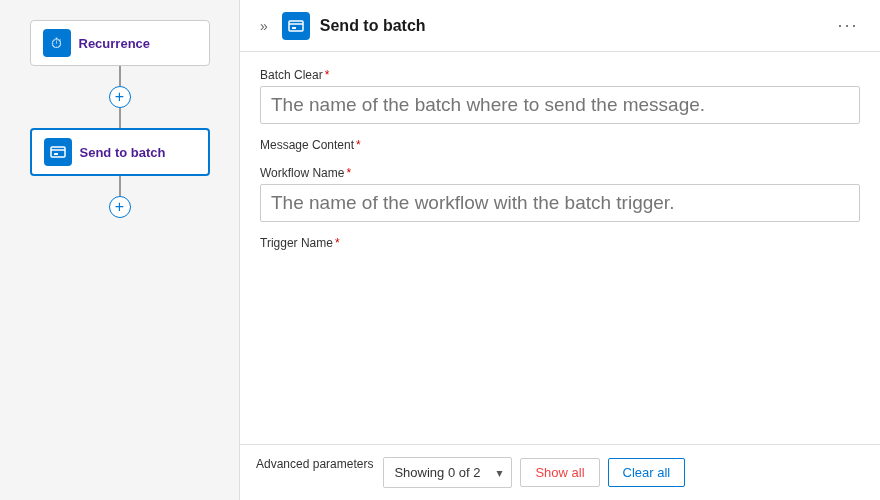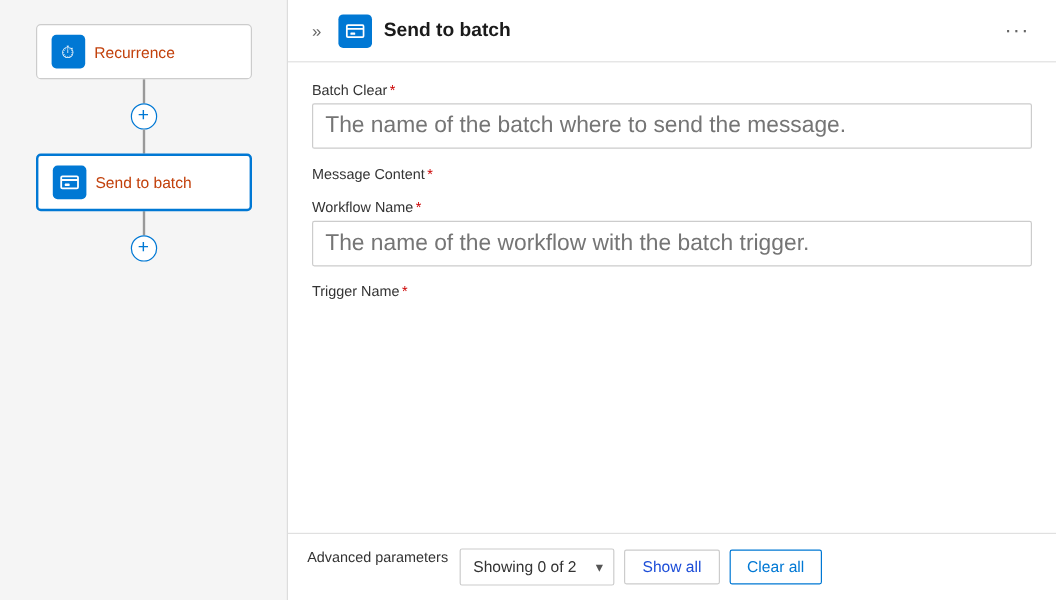--- a/index.html
+++ b/index.html
@@ -52,22 +52,22 @@
       display: flex;
       align-items: center;
       justify-content: center;
       color: white;
       font-size: 14px;
       flex-shrink: 0;
     }
 
     .flow-node-label {
       font-size: 13px;
-      color: #c2410c;
-      font-weight: 400;
+      color: #4c1d95;
+      font-weight: 700;
     }
 
     .connector {
       display: flex;
       flex-direction: column;
       align-items: center;
       gap: 0;
     }
 
     .connector-line {
@@ -263,21 +263,21 @@
       font-size: 12px;
     }
 
     .btn {
       padding: 6px 14px;
       border-radius: 2px;
       font-size: 13px;
       cursor: pointer;
       border: 1px solid #ccc;
       background: #fff;
-      color: #1d4ed8;
+      color: #ef4444;
       white-space: nowrap;
     }
 
     .btn-clear {
       color: #0078d4;
       border-color: #0078d4;
     }
   </style>
 </head>
 <body>

